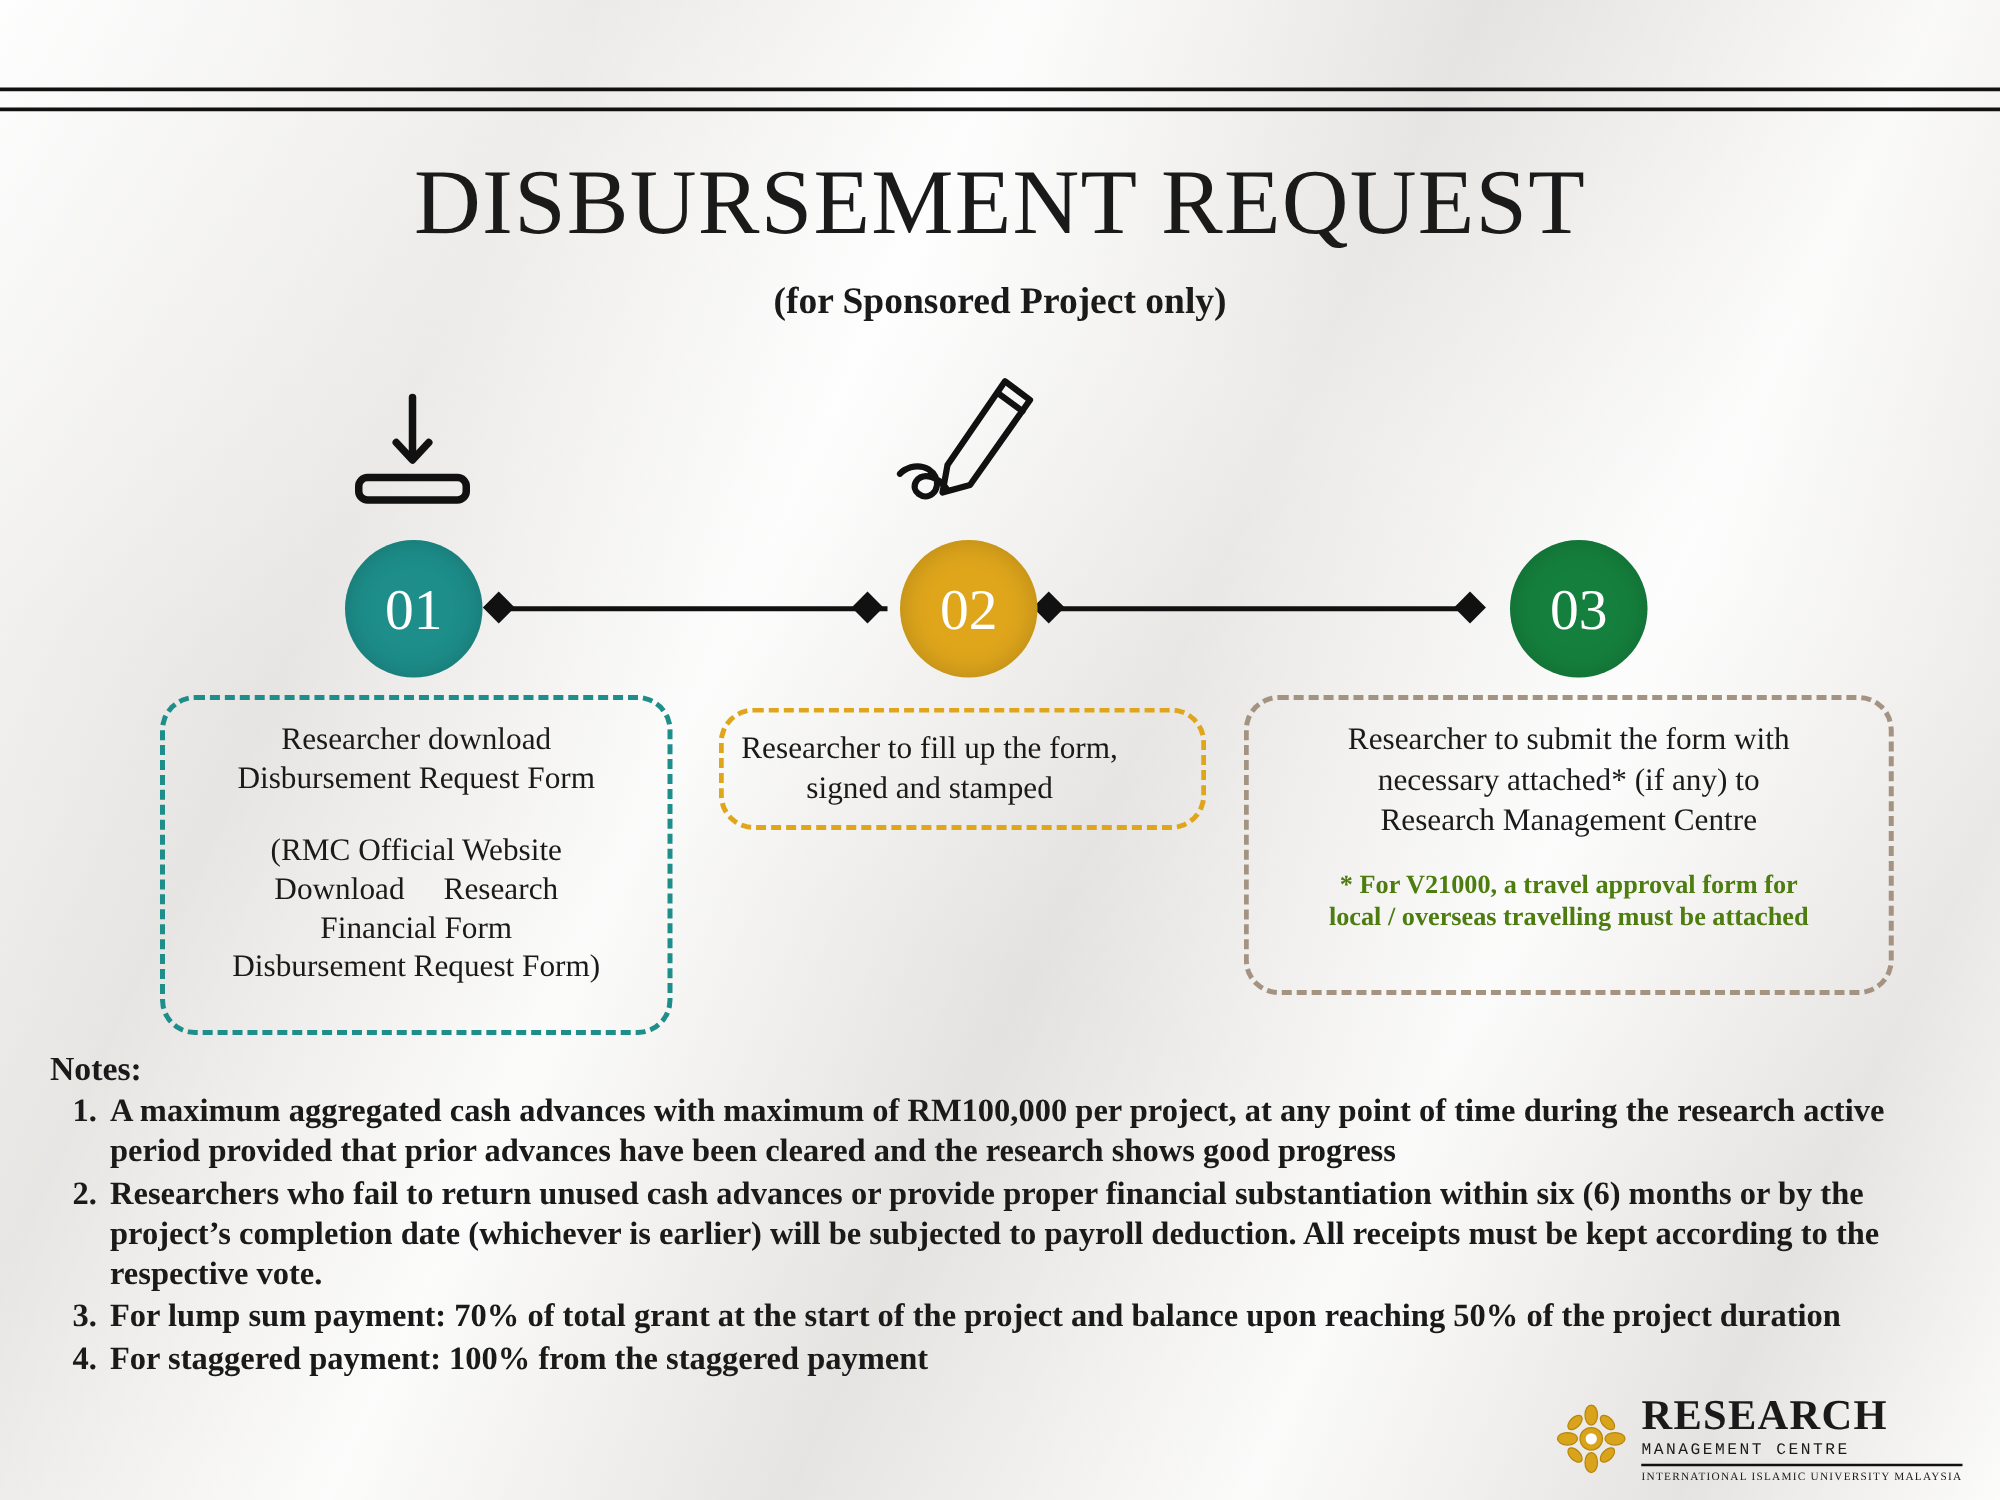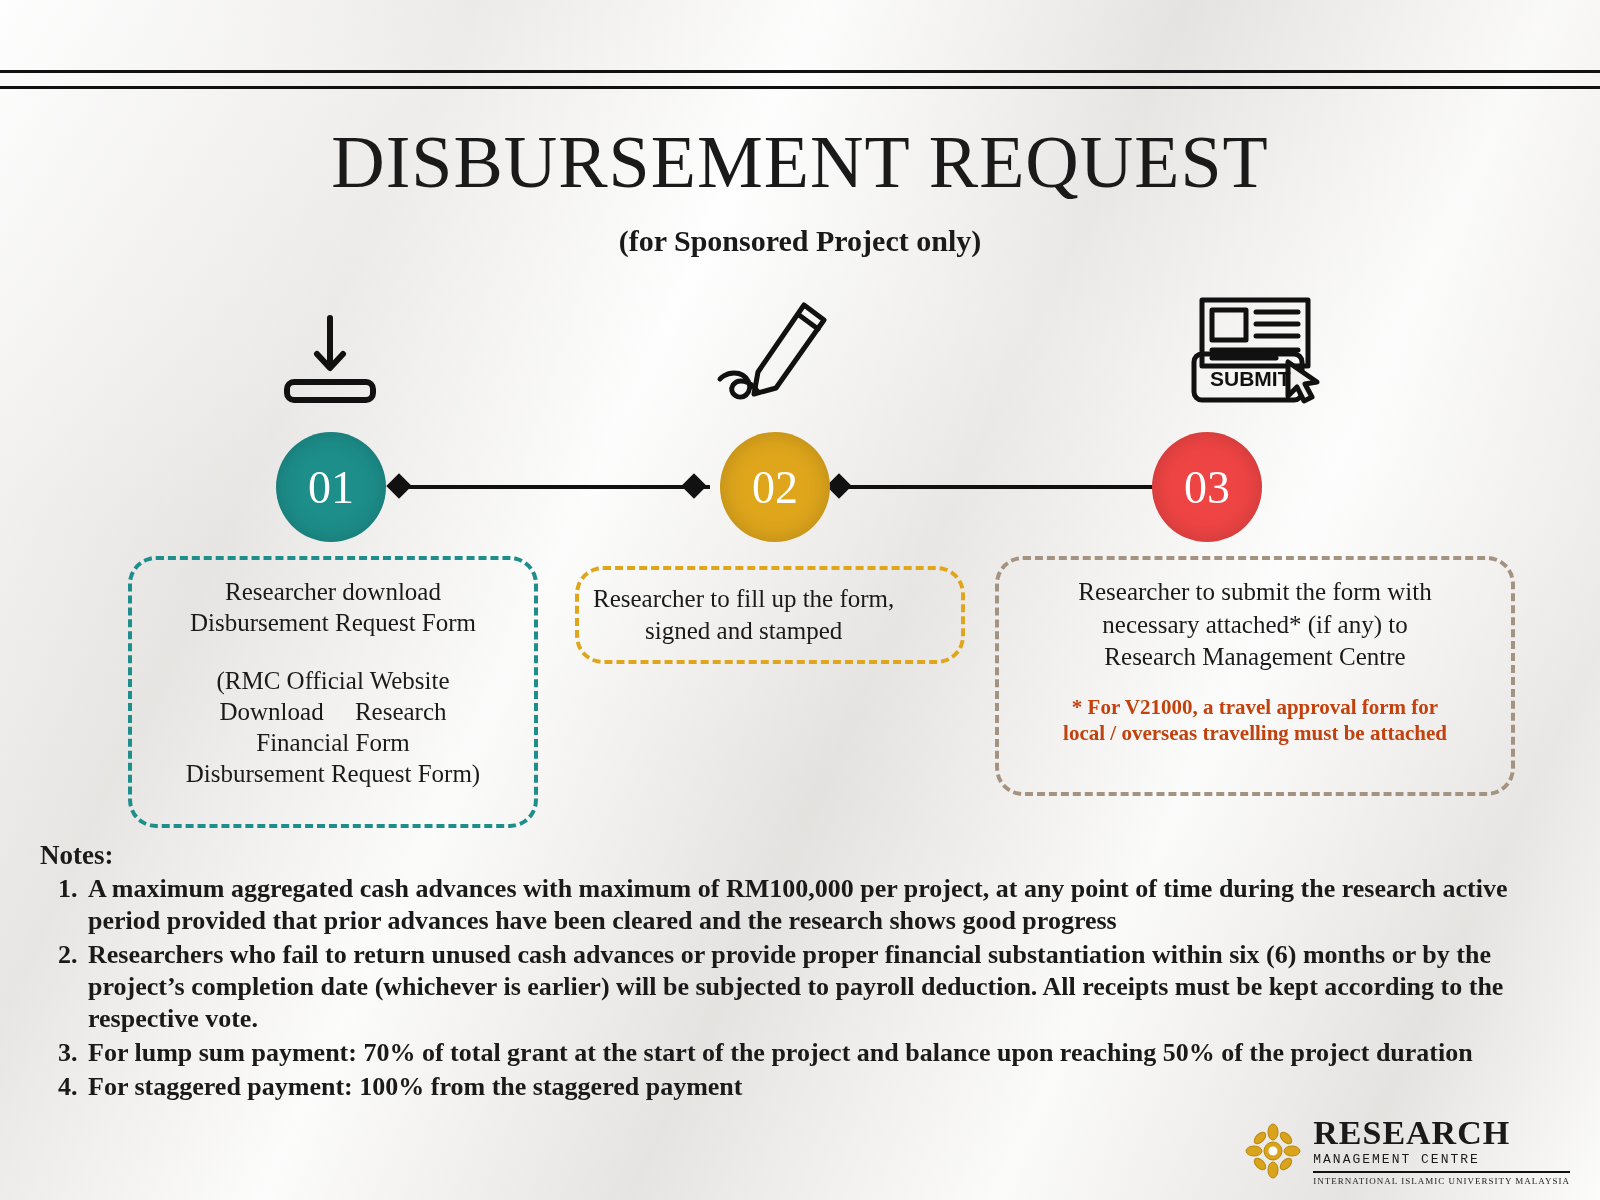--- a/index.html
+++ b/index.html
@@ -127,21 +127,21 @@
     color: #fff;
     display: flex;
     align-items: center;
     justify-content: center;
     font-size: 46px;
     font-family: "Liberation Serif", serif;
     box-shadow: inset 0 0 22px rgba(0,0,0,0.18);
   }
   .circle.n1 { left: 276px; background: #1d8e8a; }
   .circle.n2 { left: 720px; background: #dfa61c; }
-  .circle.n3 { left: 1152px; background: #ef4444; }
+  .circle.n3 { left: 1208px; background: #15803d; }
 
   
   .box {
     position: absolute;
     border: 4px dashed;
     border-radius: 28px;
     box-sizing: border-box;
     text-align: center;
     font-family: "Liberation Serif", serif;
     padding: 16px 14px;
@@ -165,21 +165,21 @@
   .box3 {
     left: 995px; top: 556px;
     width: 520px; height: 240px;
     border-color: #a59382;
     font-size: 25px;
     line-height: 1.3;
   }
   .box1 .gap { height: 26px; }
   .box3 .note-red {
     margin-top: 20px;
-    color: #c2410c;
+    color: #4d7c0f;
     font-weight: bold;
     font-size: 21px;
     line-height: 1.28;
   }
 
   
   .notes {
     position: absolute;
     left: 40px;
     top: 840px;
@@ -273,36 +273,20 @@
     <div class="icon-slot s2">
       <svg width="140" height="125" viewBox="0 0 140 125">
         <g stroke="#111" fill="none" stroke-width="5" stroke-linecap="round" stroke-linejoin="round">
           <path d="M104 10 l20 15 -48 68 -22 6 4 -22 z"></path>
           <line x1="99" y1="20" x2="118" y2="34"></line>
           <path d="M58 97 c-8 -12 -20 -14 -25 -7 -5 8 6 16 13 10 8 -7 2 -22 -12 -22 -9 0 -14 6 -14 6"></path>
         </g>
       </svg>
     </div>
 
-    <div class="icon-slot s3">
-      <svg width="150" height="128" viewBox="0 0 150 128">
-        <g stroke="#111" fill="none" stroke-width="5" stroke-linejoin="round" stroke-linecap="round">
-          <rect x="22" y="8" width="106" height="66"></rect>
-          <rect x="32" y="18" width="34" height="30"></rect>
-          <line x1="76" y1="20" x2="118" y2="20"></line>
-          <line x1="76" y1="32" x2="118" y2="32"></line>
-          <line x1="76" y1="44" x2="118" y2="44"></line>
-          <line x1="32" y1="58" x2="118" y2="58"></line>
-          <line x1="32" y1="66" x2="96" y2="66"></line>
-          <rect x="14" y="62" width="108" height="46" rx="8"></rect>
-          <path d="M108 70 l0 34 9 -9 7 14 8 -4 -7 -13 12 -2 z" fill="#f2f1ef"></path>
-        </g>
-        <text x="30" y="94" font-family="Liberation Sans, sans-serif" font-size="21" font-weight="bold" fill="#111">SUBMIT</text>
-      </svg>
-    </div>
   </div>
 
   <div class="line-row">
     <div class="connector c1"></div>
     <div class="connector c2"></div>
     <div class="diamond d1"></div>
     <div class="diamond d2"></div>
     <div class="diamond d3"></div>
     <div class="diamond d4"></div>
 

